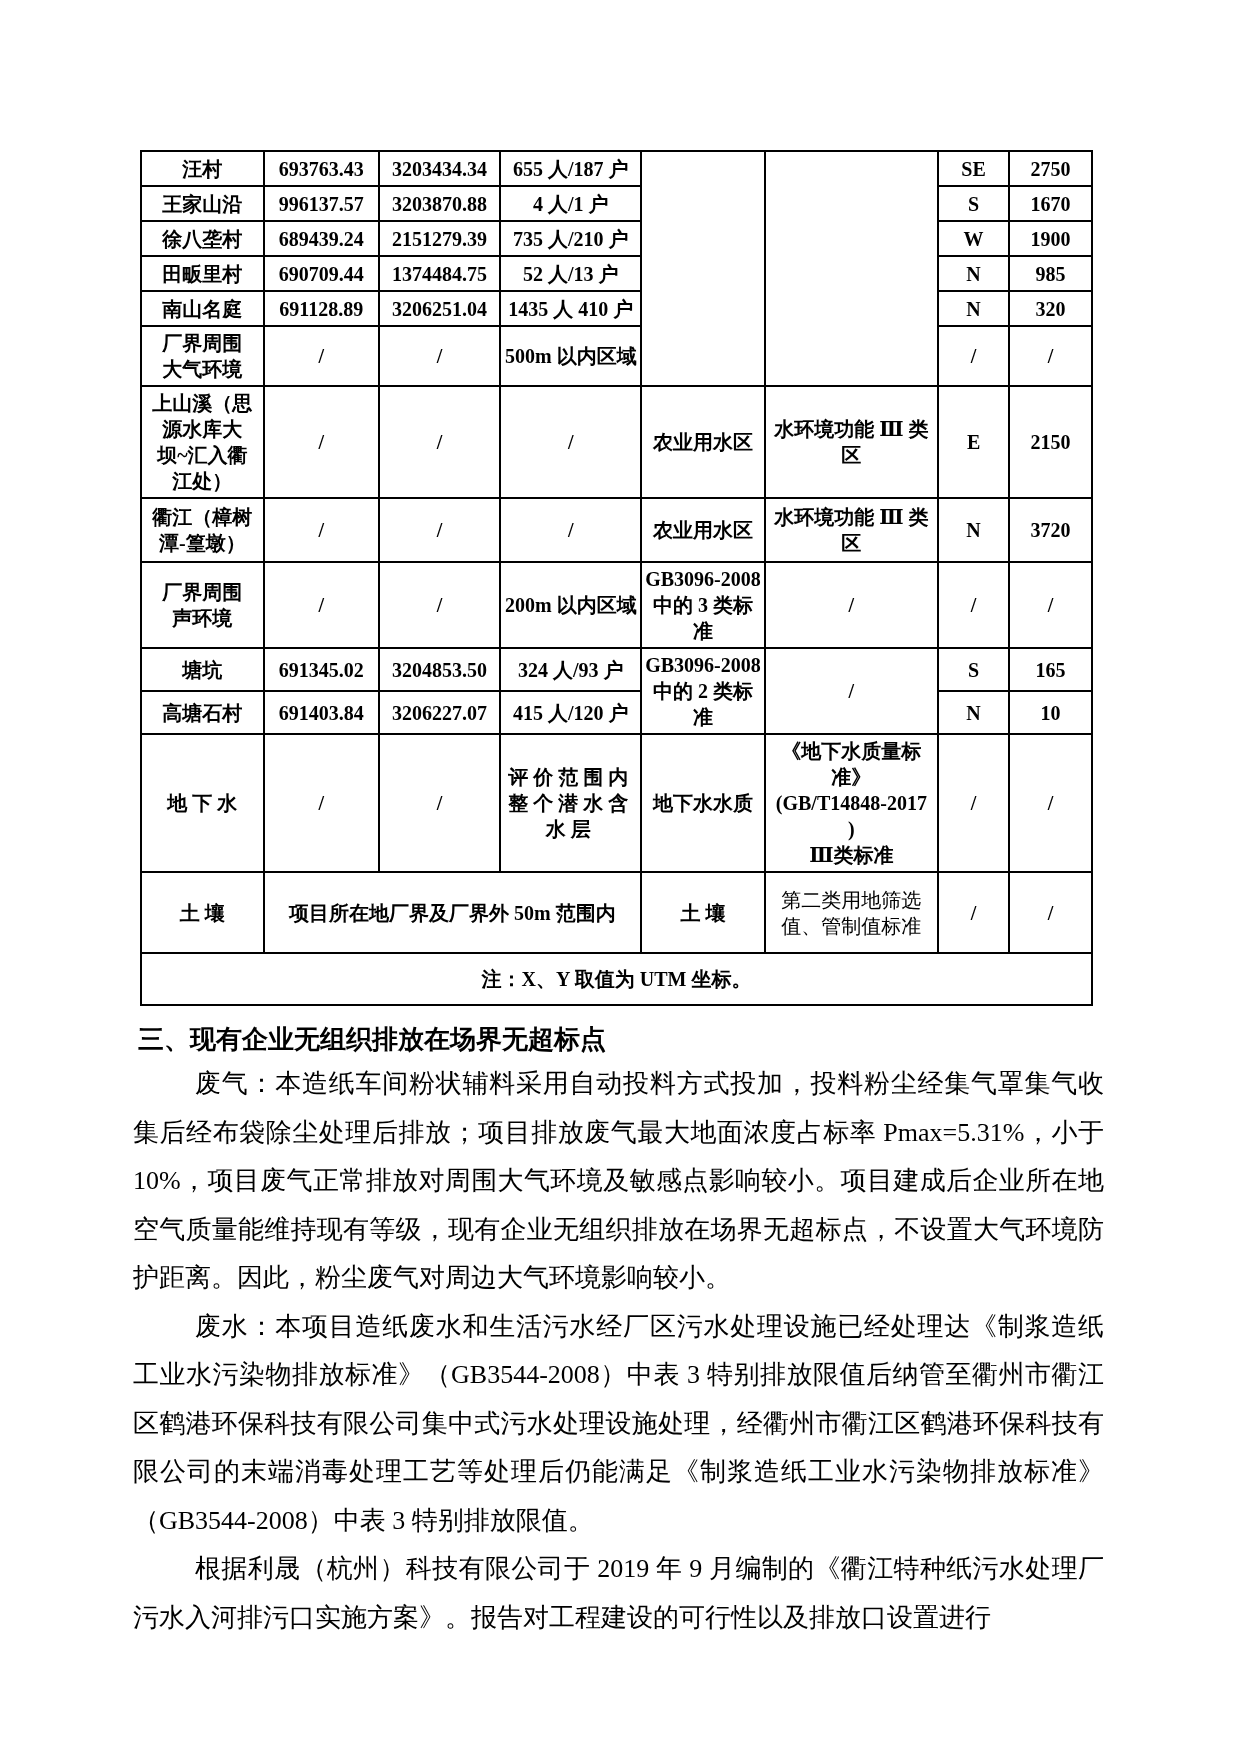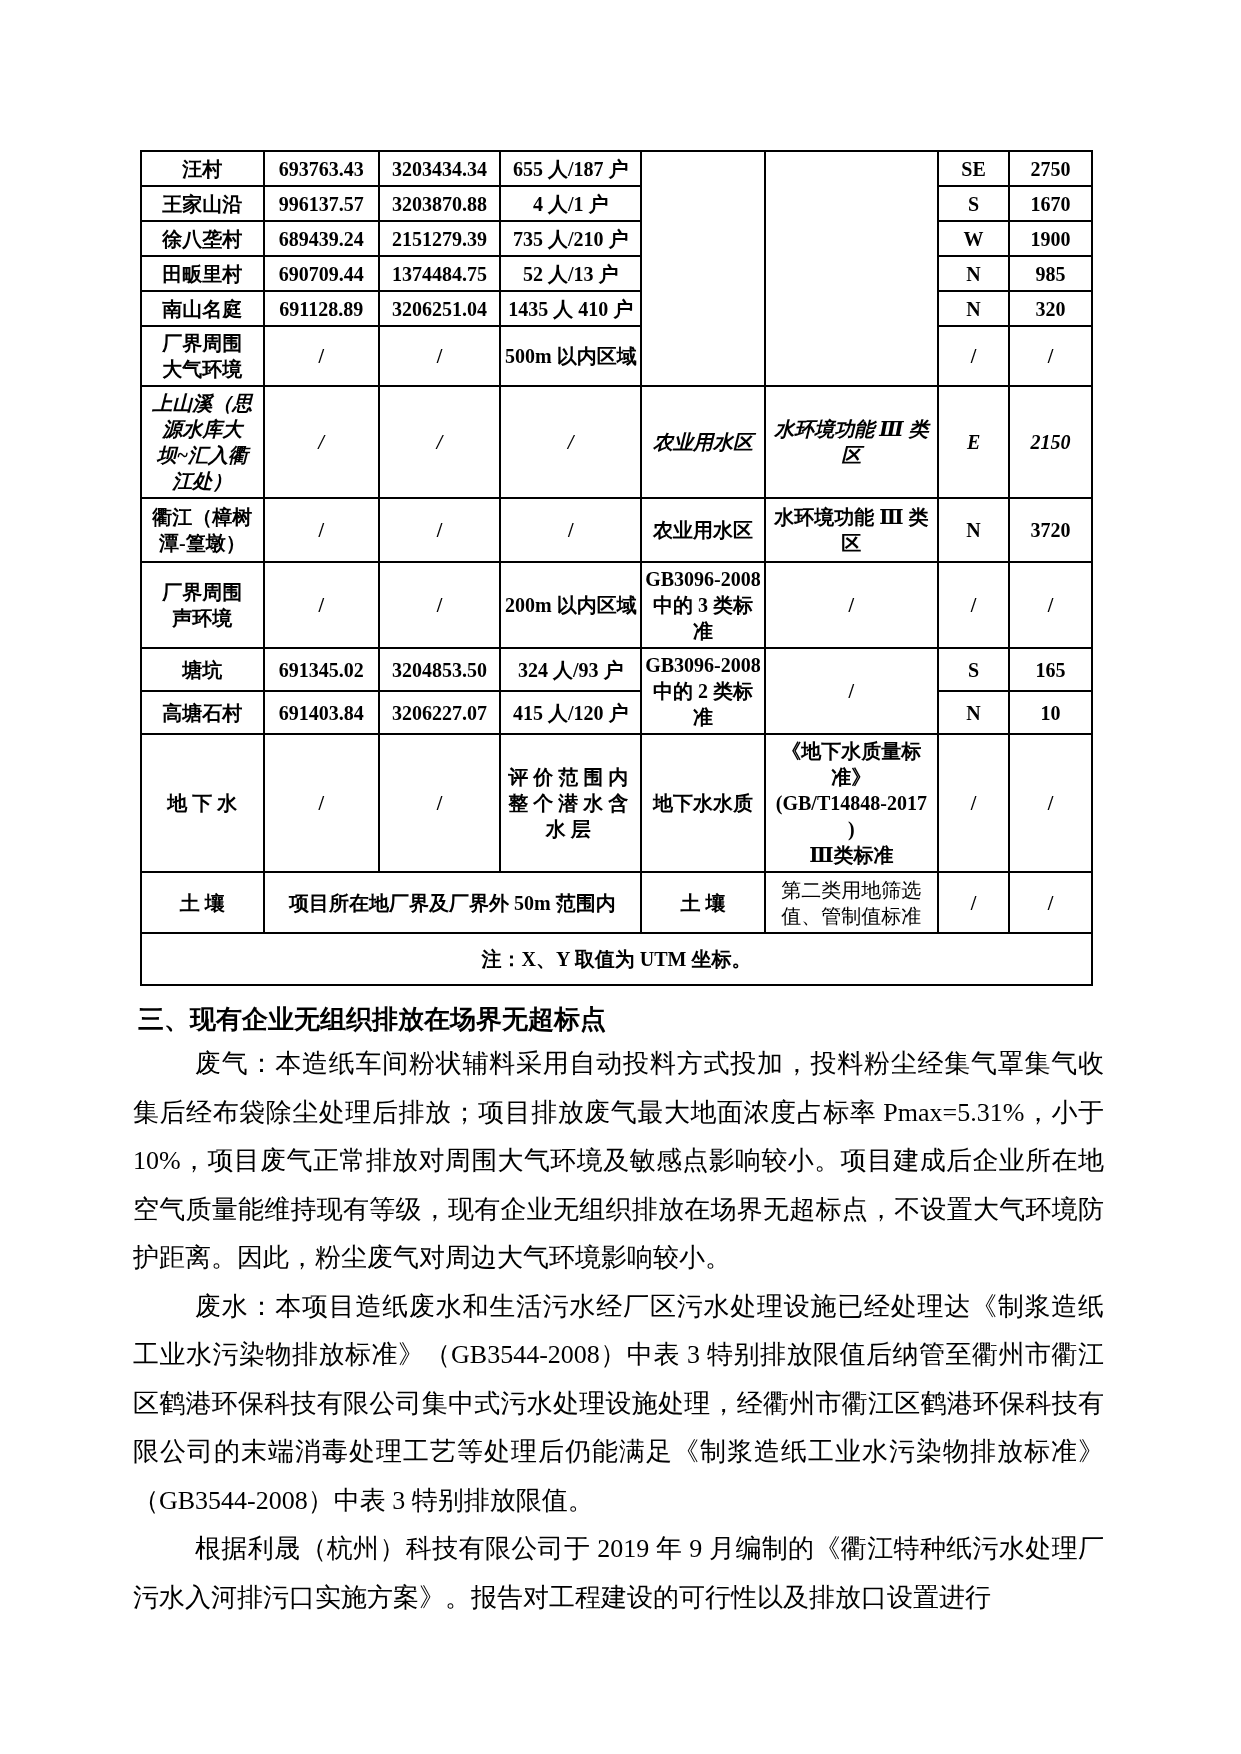--- a/index.html
+++ b/index.html
@@ -42,26 +42,26 @@
   .c2 { width: 12.1%; }
   .c3 { width: 12.8%; }
   .c4 { width: 14.8%; }
   .c5 { width: 13.0%; }
   .c6 { width: 18.2%; }
   .c7 { width: 7.5%;  }
   .c8 { width: 8.7%;  }
 
   .h35  { height: 35px; }
   .h55  { height: 55px; }
-  .h127 { height: 108px; font-style: italic; }
+  .h127 { height: 108px; }
   .h64  { height: 64px; }
   .h72  { height: 72px; }
   .h34  { height: 34px; }
   .h114 { height: 114px; }
-  .h65  { height: 61px; }
+  .h65  { height: 81px; }
   .h40  { height: 52px; }
 
   td.regular { font-weight: 400; }
   td.spread  { letter-spacing: 5px; }
   td.note-cell {
     text-align: left;
     padding-left: 9px;
     font-size: 20px;
     white-space: normal;
   }

